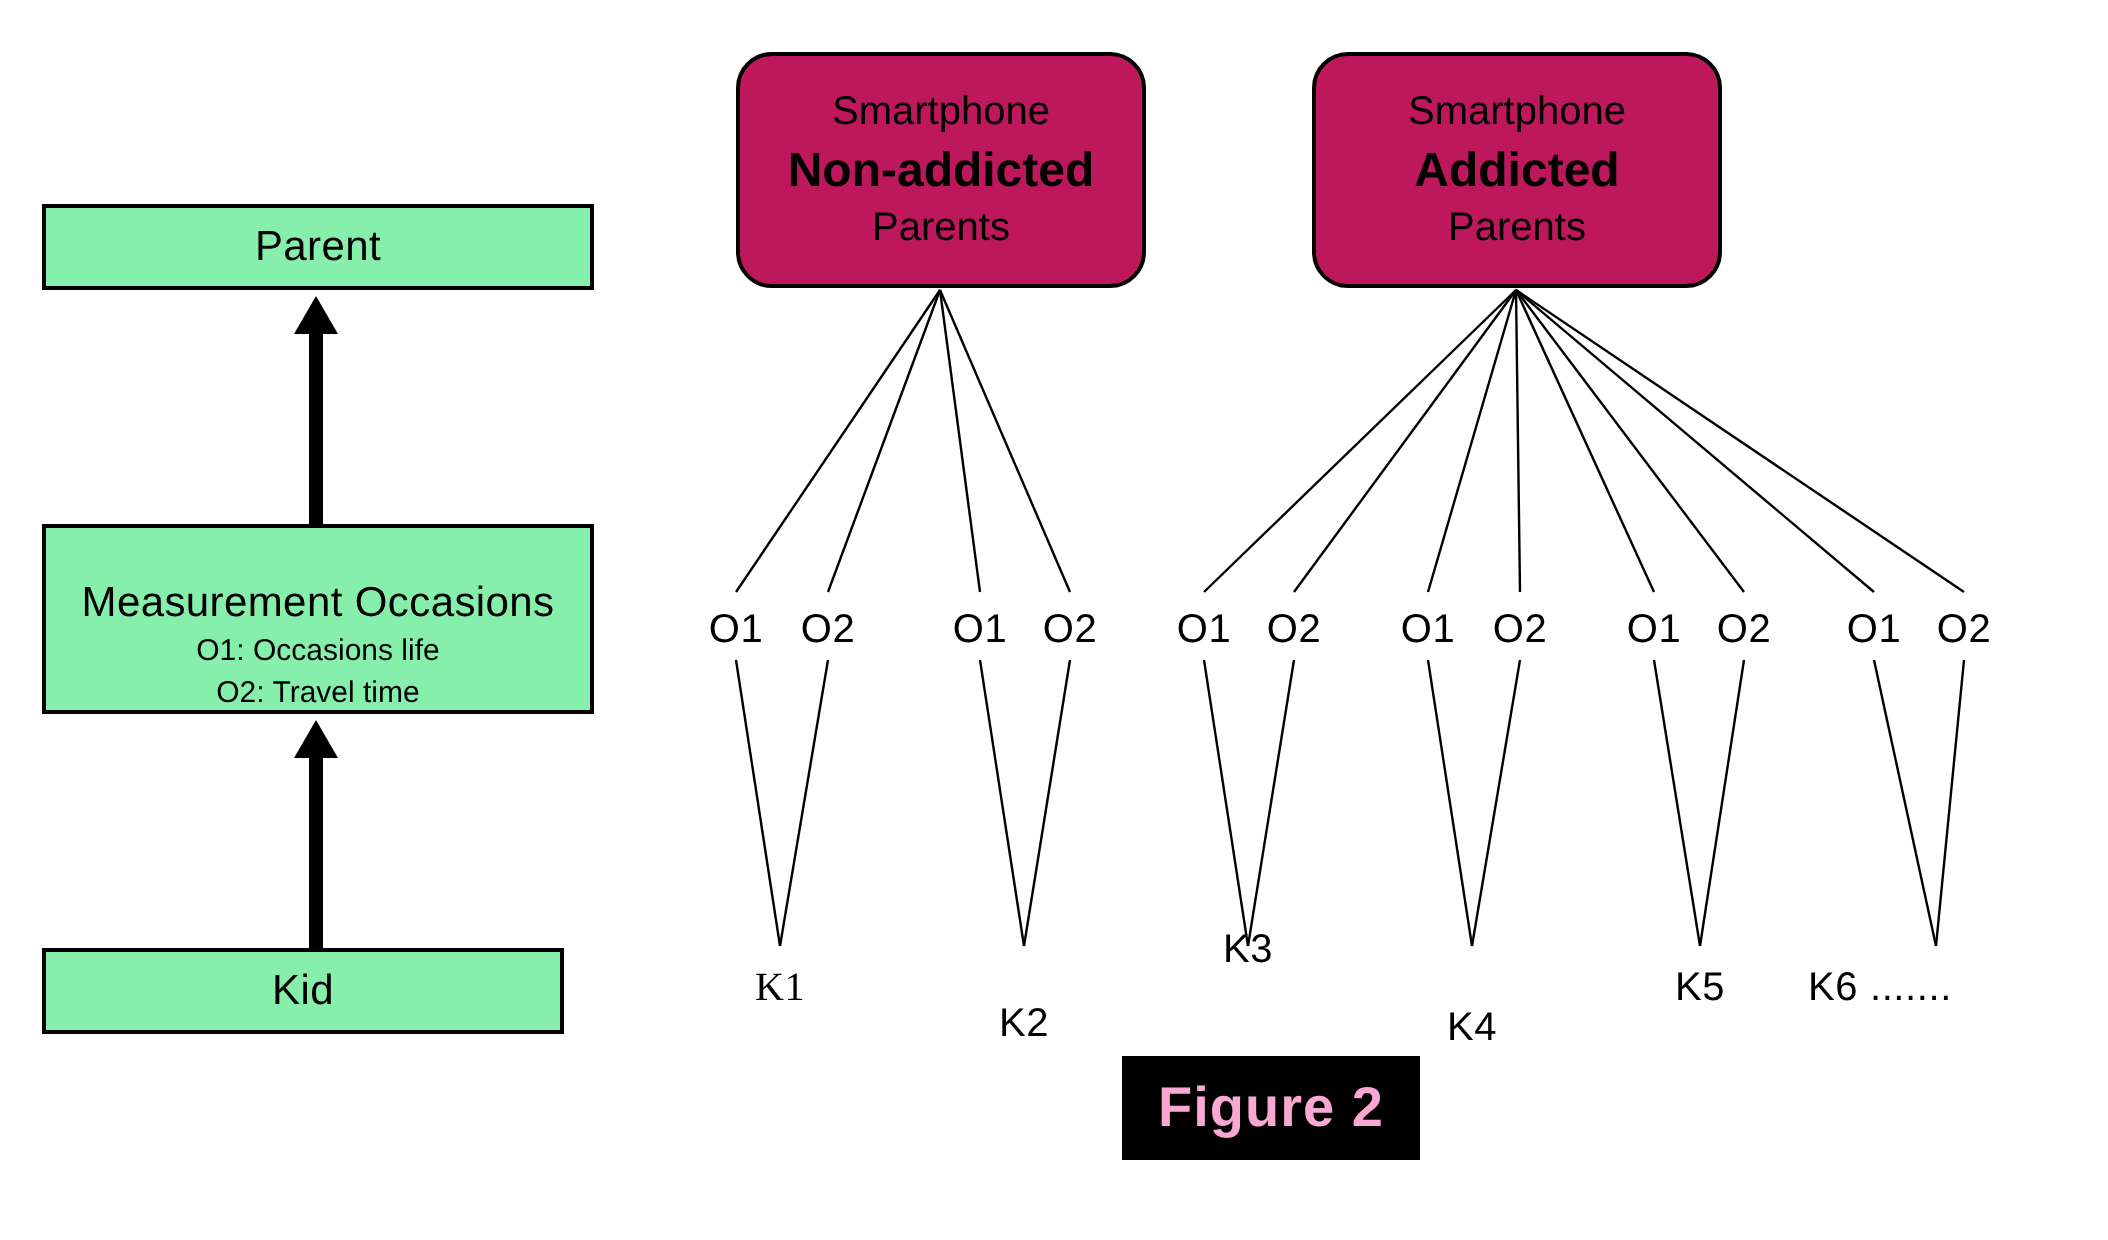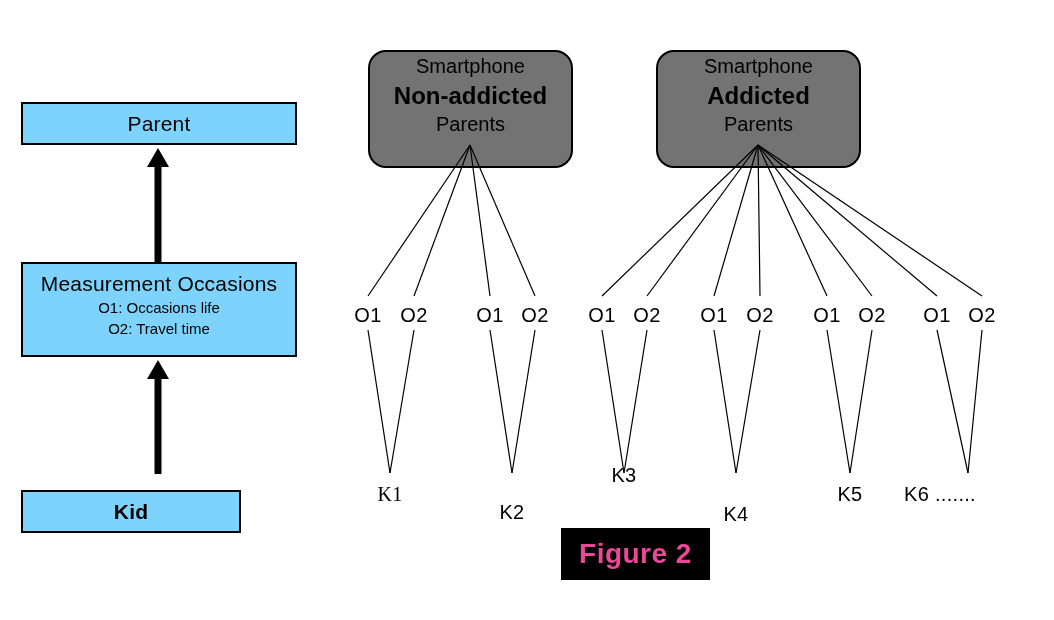--- a/index.html
+++ b/index.html
@@ -19,59 +19,59 @@
     position: absolute;
     left: 0; top: 0;
     width: 1054px;
     height: 620px;
   }
   
   .rect-box {
     position: absolute;
     box-sizing: border-box;
     border: 2px solid #000000;
-    background: #7dd3fc;
+    background: #86efac;
     display: flex;
     flex-direction: column;
     align-items: center;
     justify-content: center;
     text-align: center;
   }
   #box-parent {
     left: 21px; top: 102px; width: 276px; height: 43px;
   }
   #box-occasions {
     left: 21px; top: 262px; width: 276px; height: 95px;
     justify-content: flex-start;
-    padding-top: 6px;
+    padding-top: 24px;
   }
   #box-kid {
-    left: 21px; top: 490px; width: 220px; height: 43px; font-weight: bold;
+    left: 21px; top: 474px; width: 261px; height: 43px;
   }
   .box-title {
     font-size: 21px;
     line-height: 27px;
     letter-spacing: 0.2px;
   }
   .box-sub {
     font-size: 15px;
     line-height: 21px;
   }
   
   .round-box {
     position: absolute;
     box-sizing: border-box;
     border: 2px solid #000000;
     border-radius: 18px;
-    background: #737373;
+    background: #be185d;
     display: flex;
     flex-direction: column;
     align-items: center;
+    justify-content: center;
     text-align: center;
-    margin-top: 24px;
   }
   #group-box-0 { left: 368px; top: 26px; width: 205px; height: 118px; }
   #group-box-1 { left: 656px; top: 26px; width: 205px; height: 118px; }
   .group-line {
     font-size: 20px;
     line-height: 29px;
   }
   .group-line.bold {
     font-weight: bold;
     font-size: 24px;
@@ -86,21 +86,21 @@
     letter-spacing: 0.3px;
   }
   .o-label { }
   .k-label { }
   
   #figure-caption {
     position: absolute;
     left: 561px; top: 528px;
     width: 149px; height: 52px;
     background: #000000;
-    color: #ec4899;
+    color: #f9a8d4;
     font-size: 28px;
     font-weight: bold;
     display: flex;
     align-items: center;
     justify-content: center;
     letter-spacing: 0.5px;
   }
   svg.overlay {
     position: absolute;
     left: 0; top: 0;

